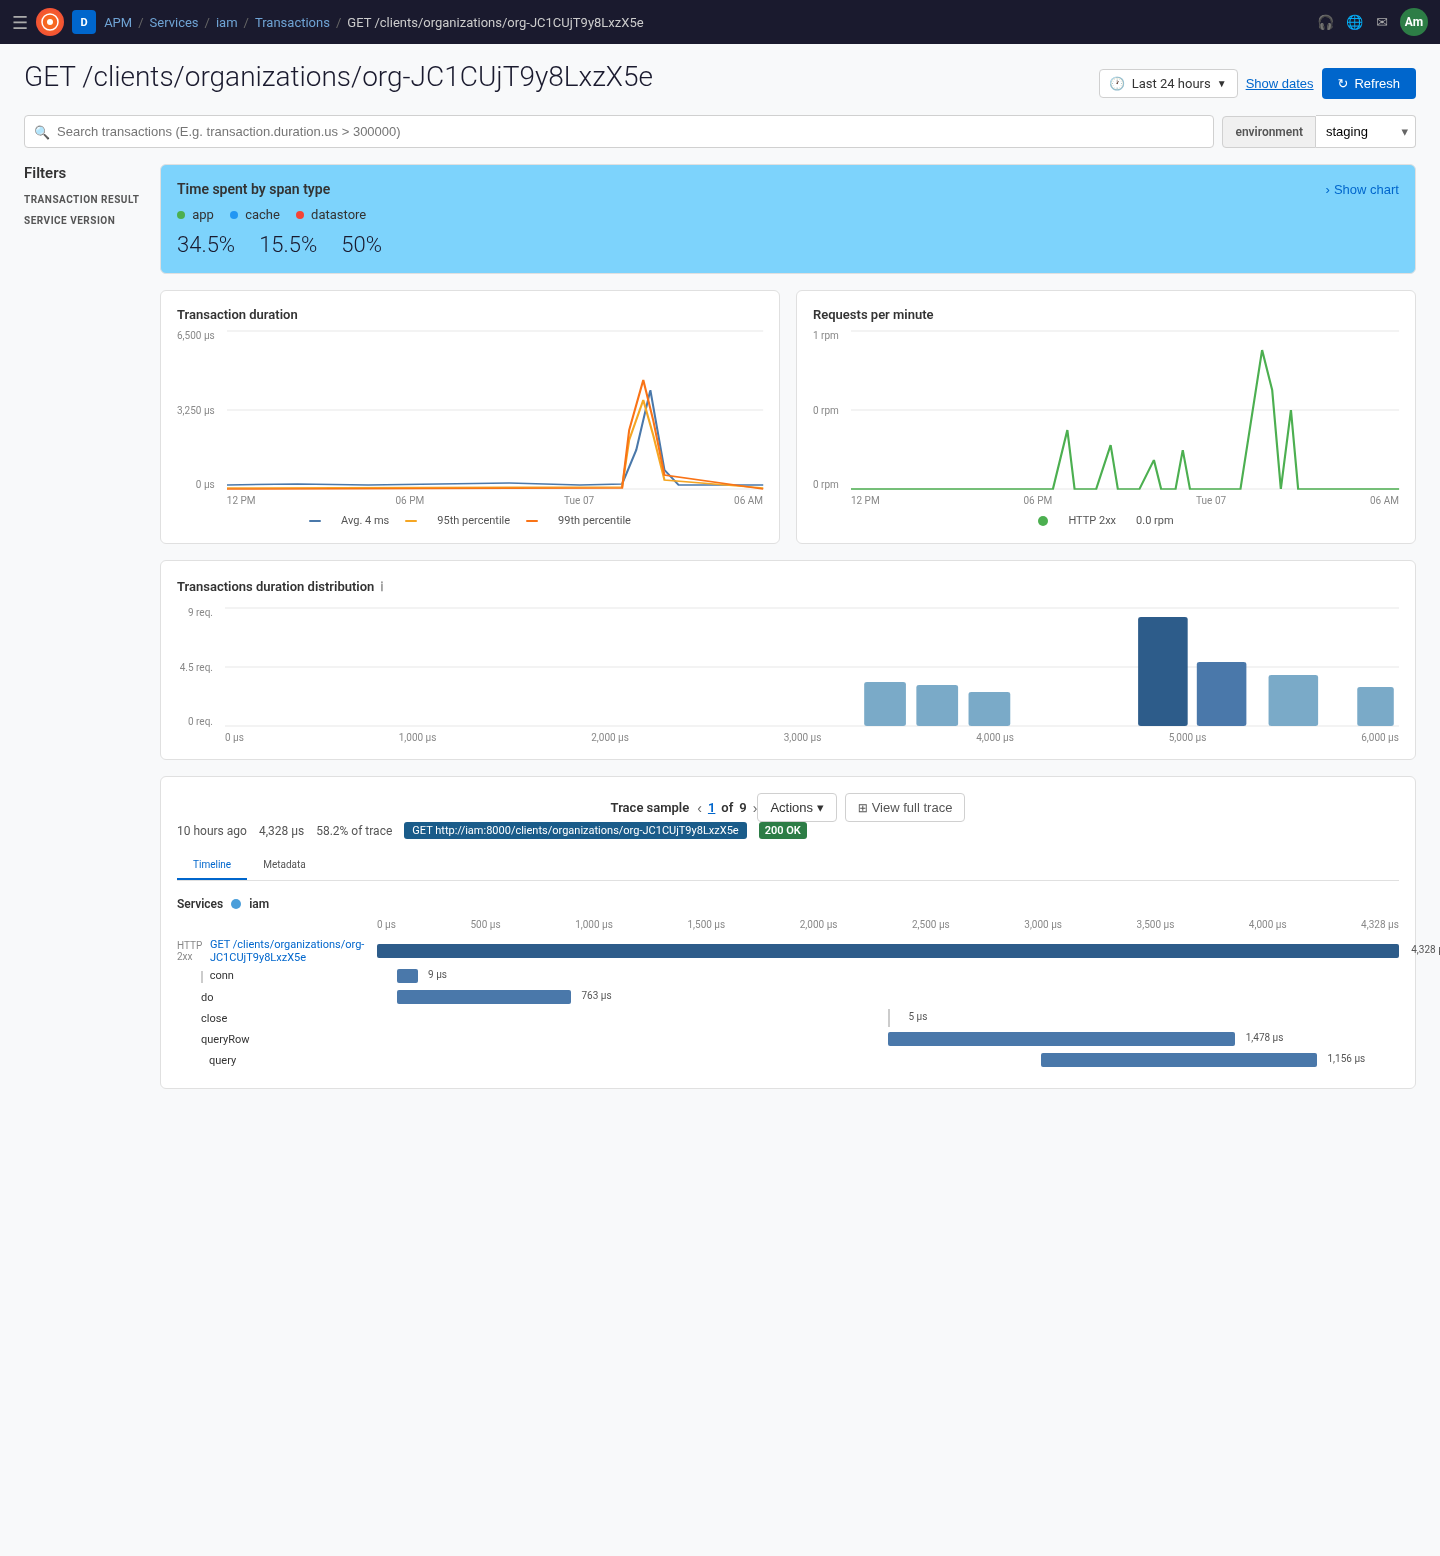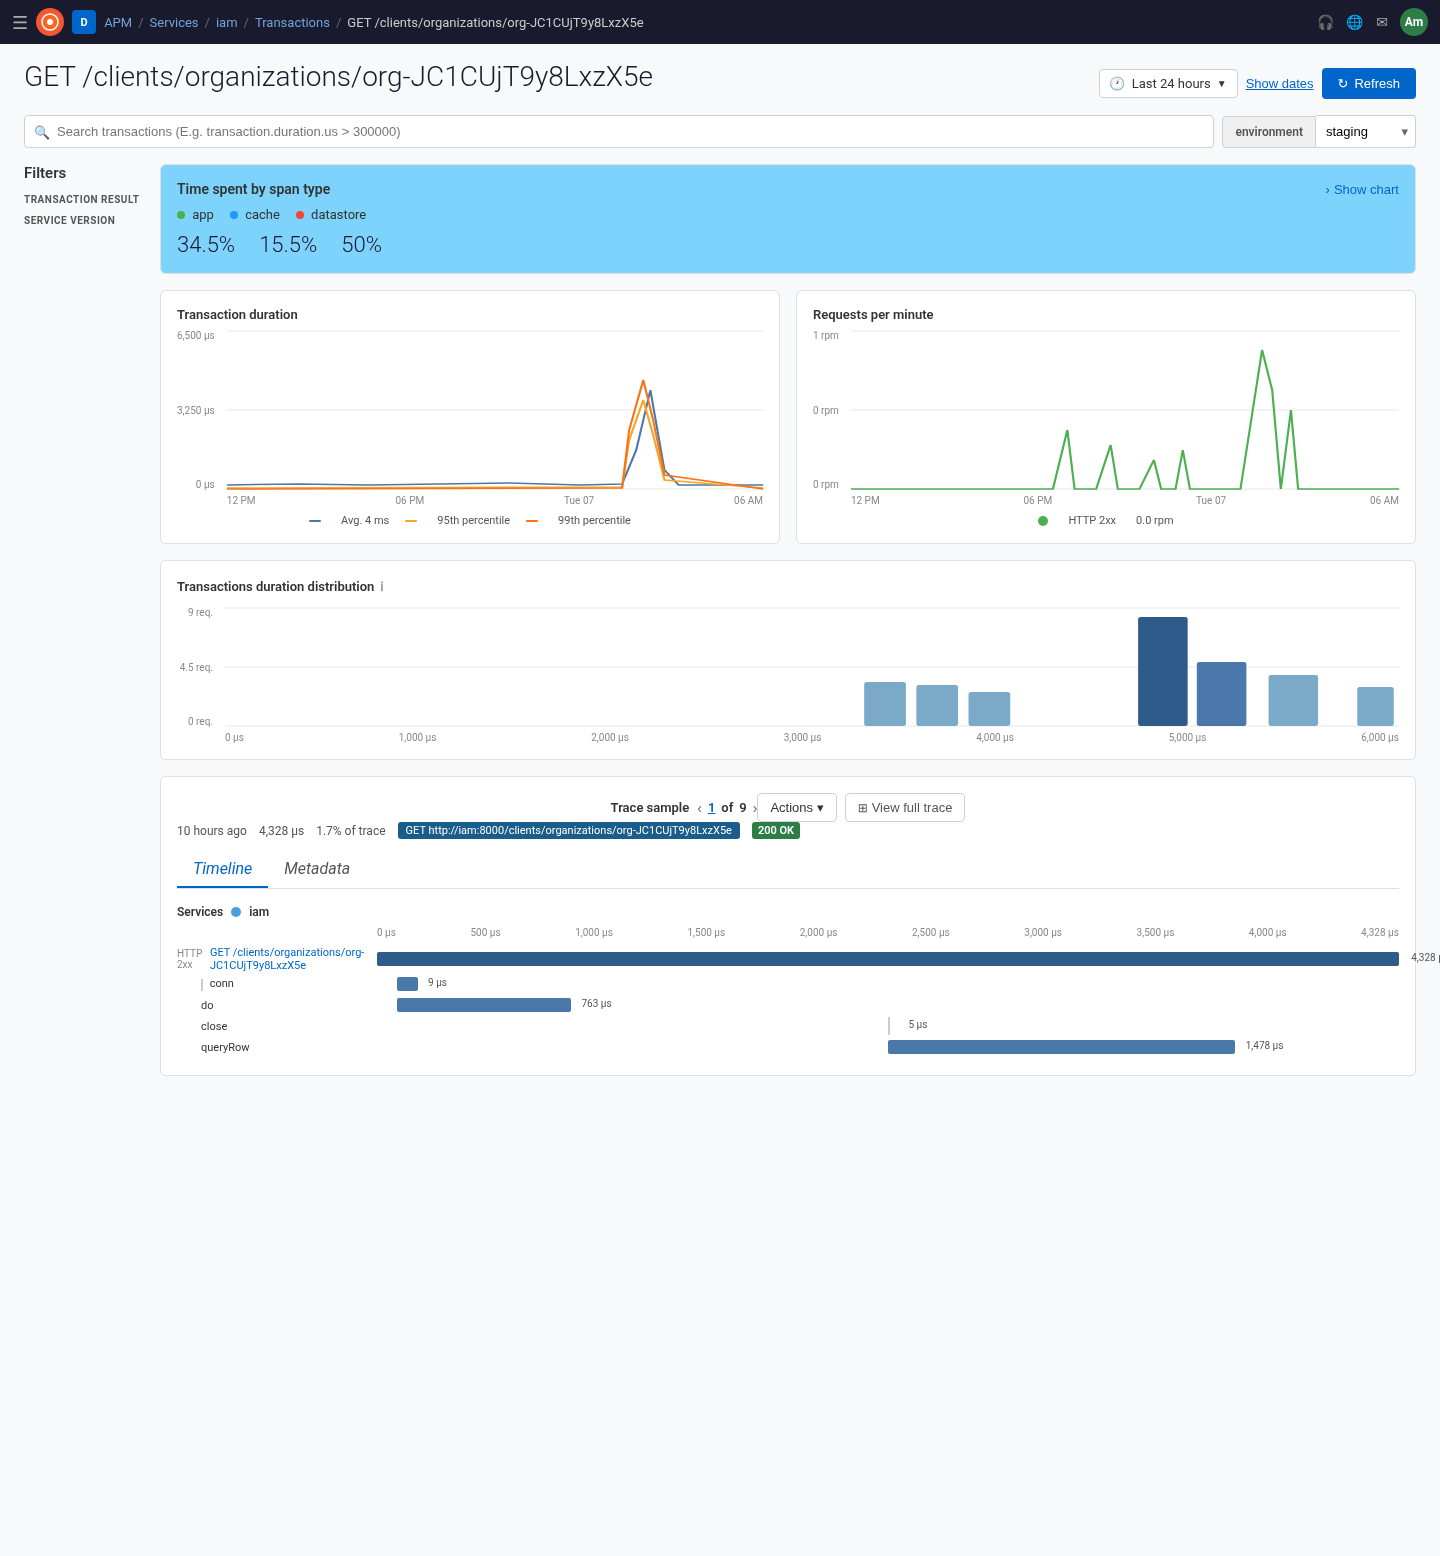--- a/index.html
+++ b/index.html
@@ -77,21 +77,21 @@
     .trace-nav { display: flex; align-items: center; gap: 6px; }
     .trace-nav-btn { background: none; border: none; cursor: pointer; color: #666; font-size: 14px; }
     .trace-page-num { color: #0066cc; font-weight: 600; text-decoration: underline; }
     .trace-actions { display: flex; gap: 8px; align-items: center; }
     .actions-btn { background: none; border: 1px solid #d0d0d0; border-radius: 4px; padding: 6px 12px; cursor: pointer; font-size: 13px; display: flex; align-items: center; gap: 4px; color: #333; }
     .view-trace-btn { background: none; border: 1px solid #d0d0d0; border-radius: 4px; padding: 6px 12px; cursor: pointer; font-size: 13px; display: flex; align-items: center; gap: 4px; color: #555; }
     .trace-meta { font-size: 12px; color: #555; margin-bottom: 12px; display: flex; align-items: center; gap: 12px; }
     .trace-url-badge { background: #1a5c8a; color: white; padding: 2px 8px; border-radius: 3px; font-size: 11px; }
     .status-badge { background: #2d7d46; color: white; padding: 2px 6px; border-radius: 3px; font-size: 11px; font-weight: 600; }
     .trace-tabs { display: flex; gap: 0; border-bottom: 1px solid #e0e0e0; margin-bottom: 16px; }
-    .trace-tab { padding: 8px 16px; cursor: pointer; font-size: 16px; border-bottom: 2px solid transparent; color: #555; font-style: italic; }
+    .trace-tab { padding: 8px 16px; cursor: pointer; font-size: 10px; border-bottom: 2px solid transparent; color: #555; }
     .trace-tab.active { color: #0066cc; border-bottom-color: #0066cc; }
     
     
     .services-row { display: flex; align-items: center; gap: 8px; font-size: 12px; font-weight: 600; margin-bottom: 8px; }
     .service-dot { width: 10px; height: 10px; border-radius: 50%; background: #4a9eda; display: inline-block; }
 
     
     svg { overflow: visible; }
   </style>
 </head>
@@ -352,21 +352,21 @@
             </button>
             <button class="view-trace-btn">
               <span style="font-size:12px;">⊞</span>
               <span>View full trace</span>
             </button>
           </div>
         </div>
         <div class="trace-meta">
           <span>10 hours ago</span>
           <span>4,328 μs</span>
-          <span>1.7% of trace</span>
+          <span>58.2% of trace</span>
           <span class="trace-url-badge">GET http://iam:8000/clients/organizations/org-JC1CUjT9y8LxzX5e</span>
           <span class="status-badge">200 OK</span>
         </div>
         <div class="trace-tabs">
           <div class="trace-tab active">Timeline</div>
           <div class="trace-tab">Metadata</div>
         </div>
 
         <div>
           <div class="services-row">
@@ -436,20 +436,29 @@
           <div style="display:grid;grid-template-columns:200px 1fr;margin-bottom:3px;align-items:center;">
             <div style="font-size:11px;color:#333;padding-left:24px;">
               <span style="cursor:pointer;">queryRow</span>
             </div>
             <div style="position:relative;height:18px;">
               <div style="position:absolute;top:2px;left:50%;width:34%;height:14px;background:#4a78aa;border-radius:2px;"></div>
               <span style="position:absolute;top:2px;left:85%;font-size:10px;color:#555;white-space:nowrap;">1,478 μs</span>
             </div>
           </div>
 
+          <div style="display:grid;grid-template-columns:200px 1fr;margin-bottom:3px;align-items:center;">
+            <div style="font-size:11px;color:#333;padding-left:32px;">
+              <span style="cursor:pointer;">query</span>
+            </div>
+            <div style="position:relative;height:18px;">
+              <div style="position:absolute;top:2px;left:65%;width:27%;height:14px;background:#4a78aa;border-radius:2px;"></div>
+              <span style="position:absolute;top:2px;left:93%;font-size:10px;color:#555;white-space:nowrap;">1,156 μs</span>
+            </div>
+          </div>
 
         </div>
       </div>
 
     </div>
   </div>
 
 </div>
 
 </body></html>

